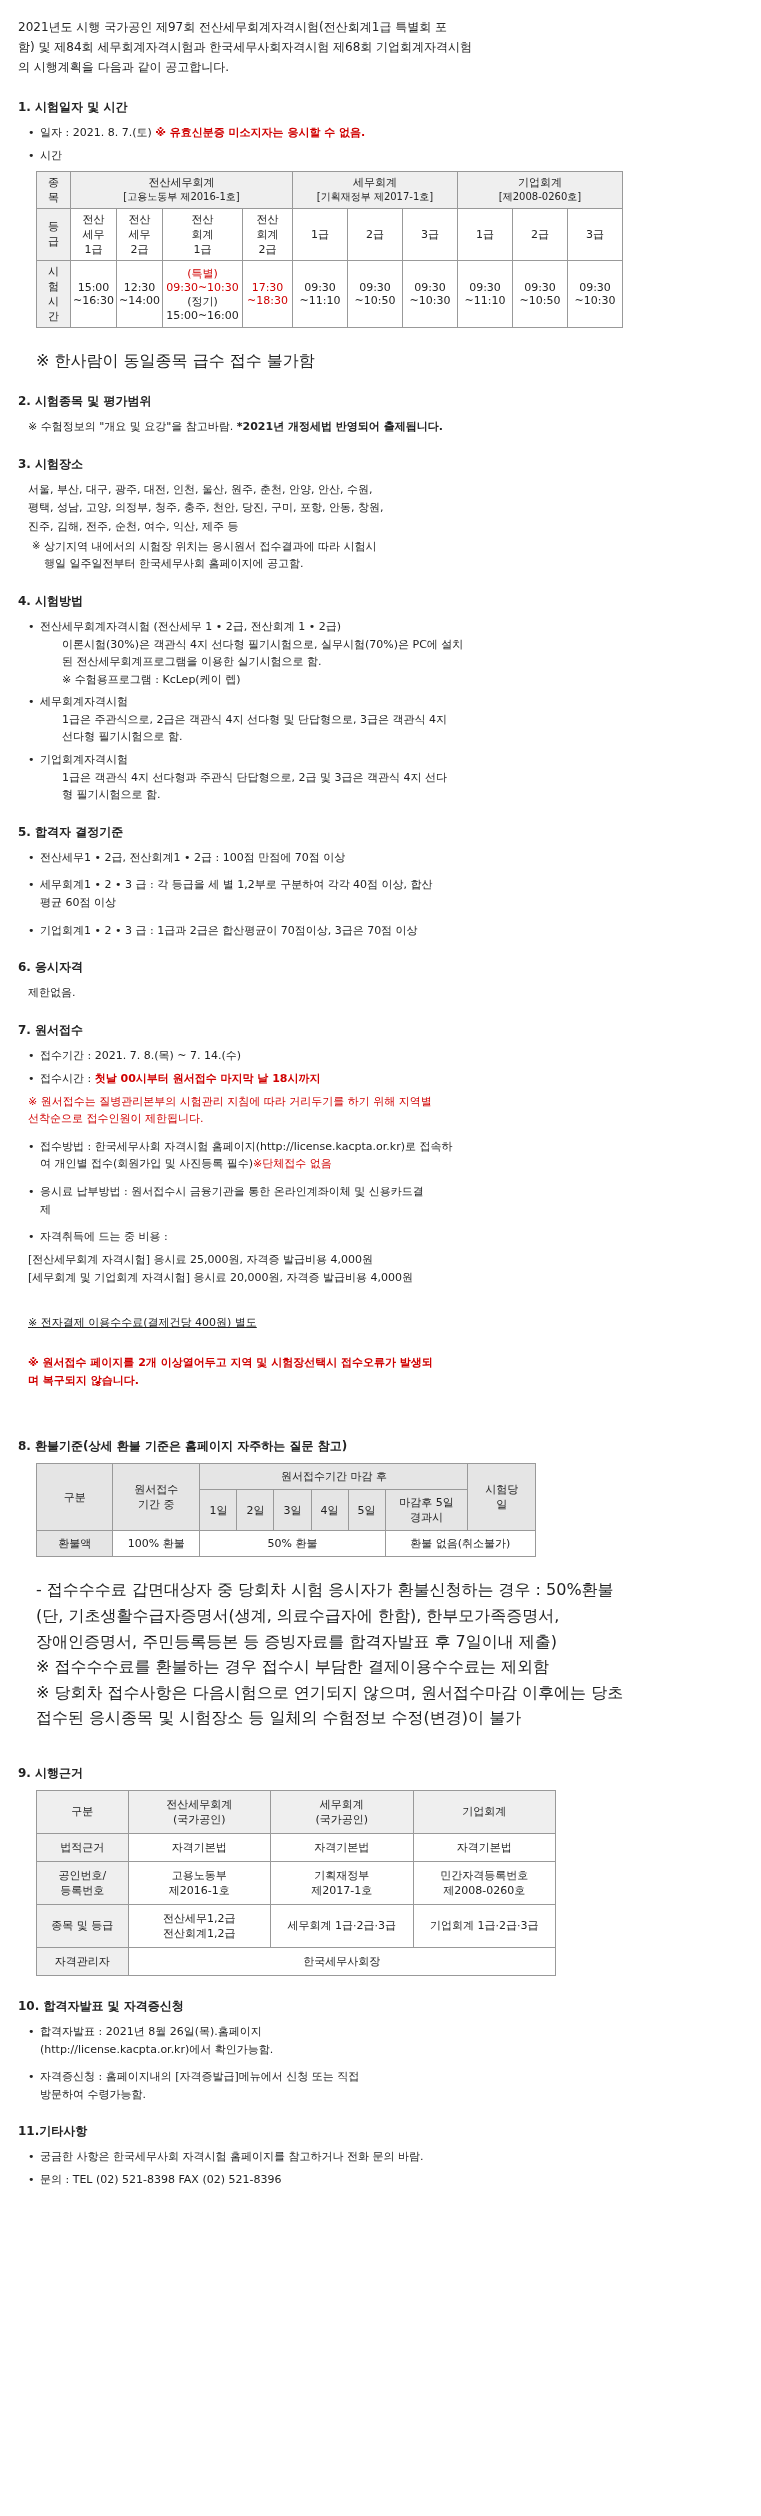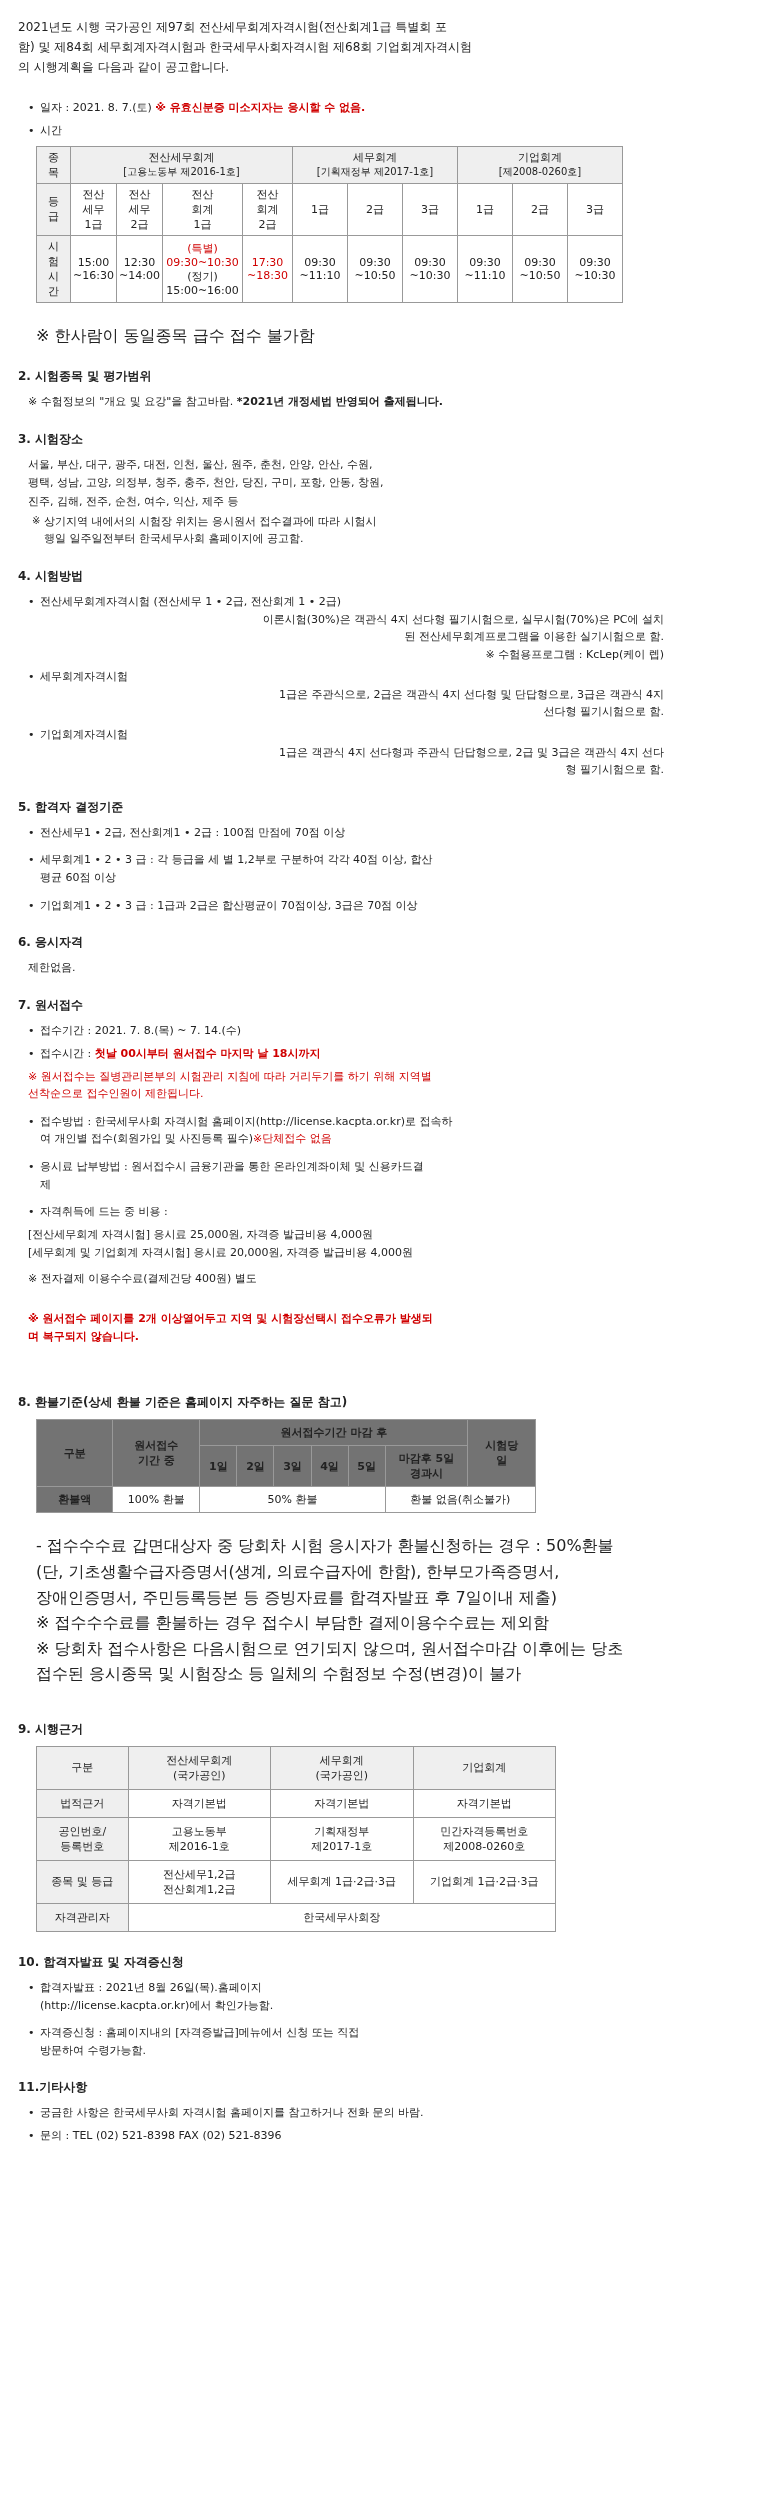--- a/index.html
+++ b/index.html
@@ -16,22 +16,22 @@
   .sec-title { font-weight: bold; font-size: 12px; margin: 20px 0 8px 0; }
   ul.b { list-style: none; margin: 0 0 0 10px; padding: 0; }
   ul.b > li { position: relative; padding-left: 12px; margin-bottom: 5px; line-height: 1.6; }
   ul.b > li:before { content: "•"; position: absolute; left: 0; top: 0; }
   ul.b2 { list-style: none; margin: 2px 0 0 14px; padding: 0; }
   ul.b2 > li { position: relative; padding-left: 12px; margin-bottom: 3px; line-height: 1.6; }
   ul.b2 > li:before { content: "※"; position: absolute; left: 0; top: 0; font-size: 10px; }
   .plain { line-height: 1.65; margin-left: 10px; }
   .red { color: #d00000; }
   .bold { font-weight: bold; }
-  .indent1 { margin-left: 22px; line-height: 1.6; text-align: right; }
-  .gap { margin-top: 8px; }
+  .indent1 { margin-left: 22px; line-height: 1.6; }
+  .gap { margin-top: 27px; text-decoration: underline; }
 
   table { border-collapse: collapse; }
   .tbl1 { margin: 6px 0 8px 18px; }
   .tbl1 td, .tbl1 th {
     border: 1px solid #999999;
     text-align: center;
     vertical-align: middle;
     padding: 3px 2px;
     font-size: 11px;
     background: #ffffff;
@@ -41,21 +41,21 @@
   .small { font-size: 10px; }
 
   .tbl2 { margin: 6px 0 8px 18px; width: 500px; }
   .tbl2 td, .tbl2 th {
     border: 1px solid #999999;
     text-align: center;
     vertical-align: middle;
     padding: 5px 3px;
     font-size: 11px;
   }
-  .tbl2 .hd { background: #737373; font-weight: bold; }
+  .tbl2 .hd { background: #e5e5e5; }
 
   .tbl3 { margin: 6px 0 8px 18px; width: 520px; }
   .tbl3 td, .tbl3 th {
     border: 1px solid #999999;
     text-align: center;
     vertical-align: middle;
     padding: 6px 3px;
     font-size: 11px;
   }
   .tbl3 .hd { background: #efefef; }
@@ -67,20 +67,21 @@
 <body>
 
 <div class="page">
 
   <div class="intro">
     <div>2021년도 시행 국가공인 제97회 전산세무회계자격시험(전산회계1급 특별회 포</div>
     <div>함) 및 제84회 세무회계자격시험과 한국세무사회자격시험 제68회 기업회계자격시험</div>
     <div>의 시행계획을 다음과 같이 공고합니다.</div>
   </div>
 
+  <div class="sec-title">1. 시험일자 및 시간</div>
   <ul class="b">
     <li>
       <span>일자 : 2021. 8. 7.(토) </span><span class="red bold">※ 유효신분증 미소지자는 응시할 수 없음.</span>
     </li>
     <li>시간</li>
   </ul>
 
   <table class="tbl1">
     <tbody>
         <tr>

